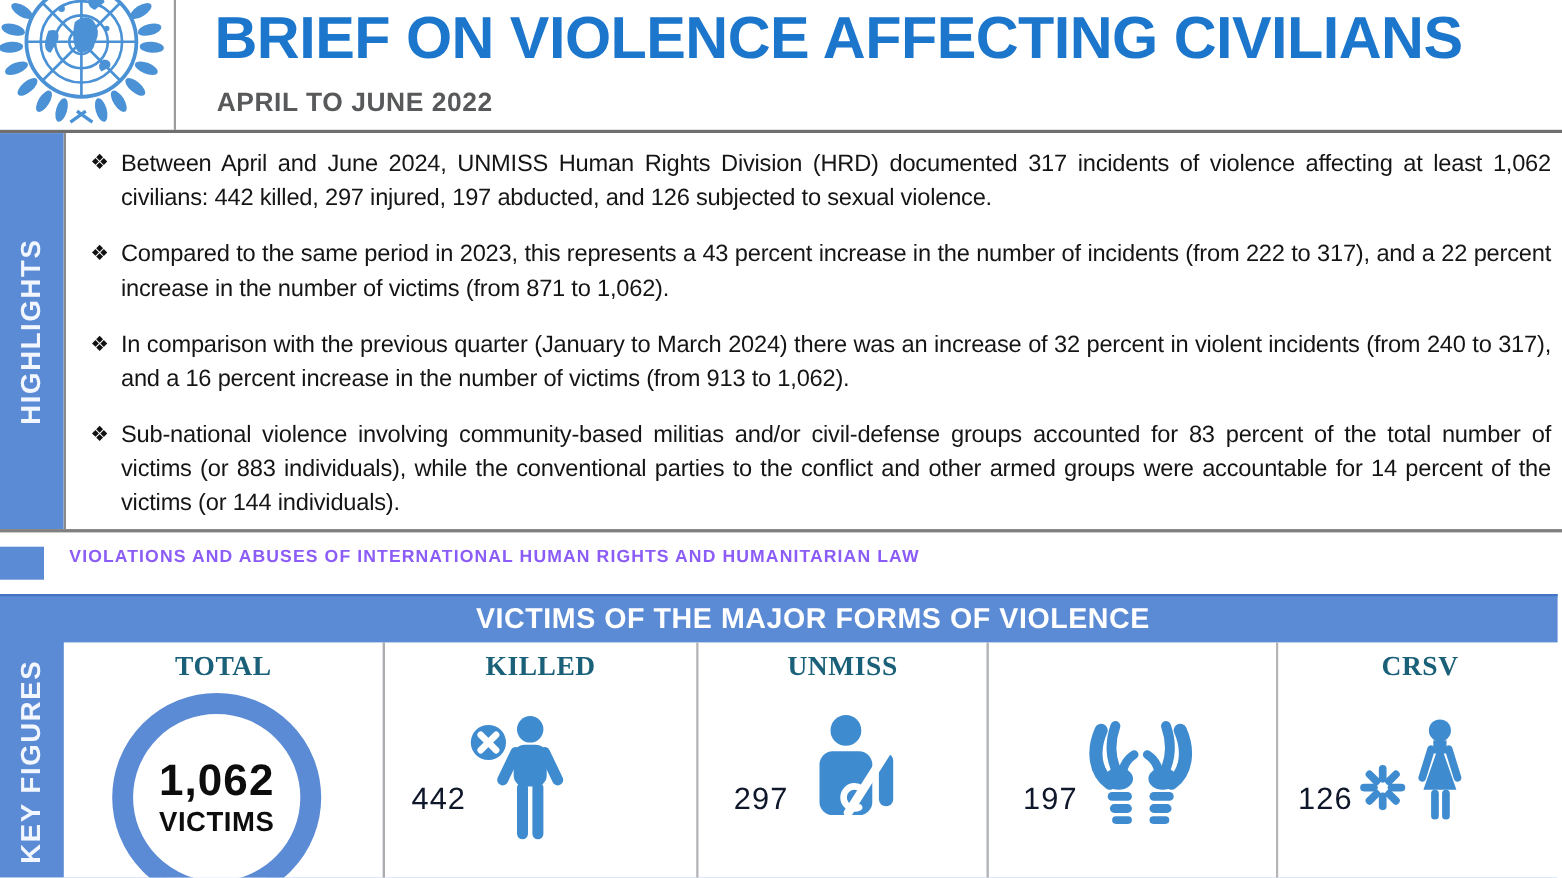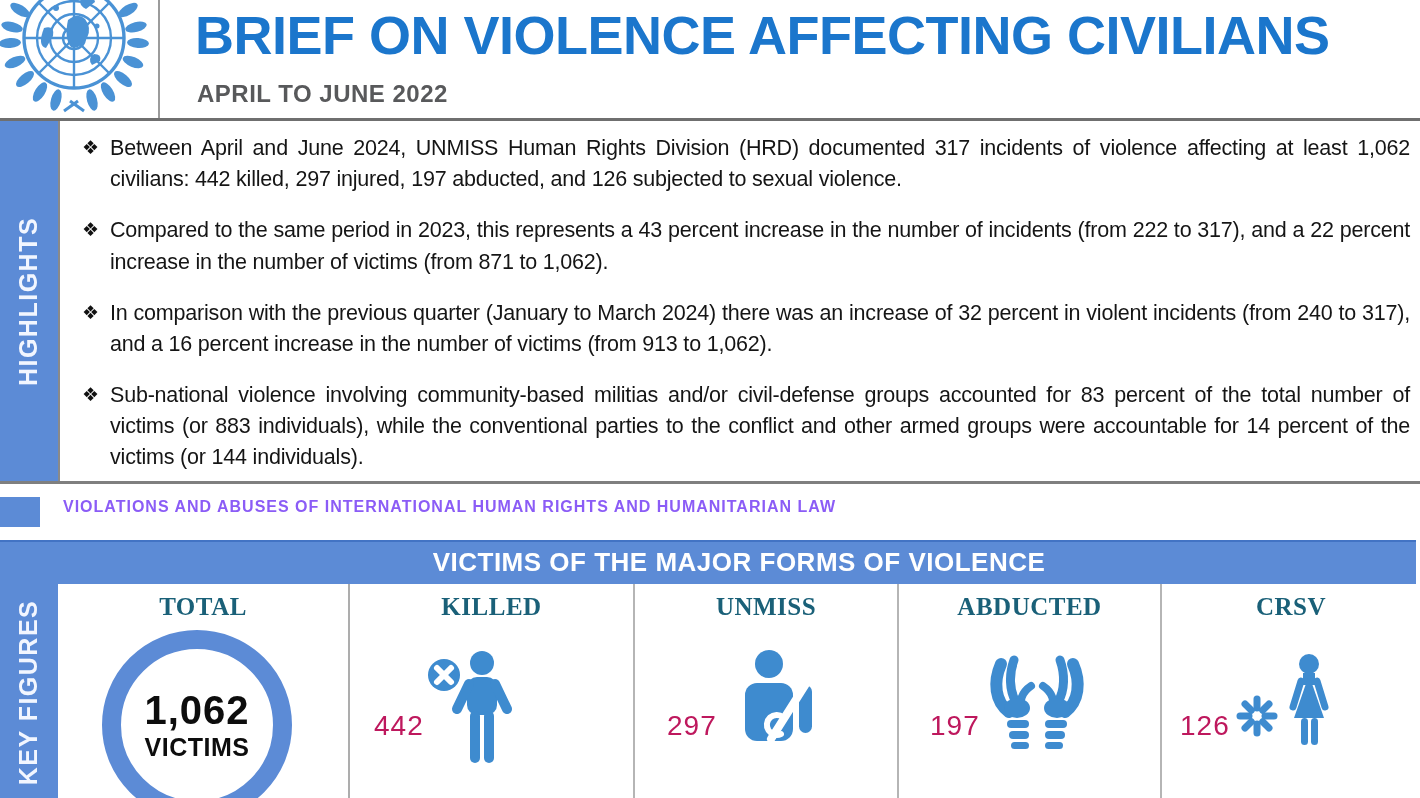--- a/index.html
+++ b/index.html
@@ -45,21 +45,21 @@
   .kf-label span{transform:rotate(-90deg);white-space:nowrap;color:#f2f6ff;font-weight:bold;
                  font-size:25px;letter-spacing:1.5px;}
   .kf-col{position:absolute;top:42px;height:216px;background:#ffffff;box-sizing:border-box;}
   .kf-col.c1{left:58px;width:290px;}
   .kf-col.c2{left:348px;width:285px;border-left:2px solid #adadad;}
   .kf-col.c3{left:633px;width:264px;border-left:2px solid #b5b5b5;}
   .kf-col.c4{left:897px;width:263px;border-left:2px solid #b5b5b5;}
   .kf-col.c5{left:1160px;width:260px;border-left:2px solid #b5b5b5;}
   .kf-head{padding-top:9px;text-align:center;font-family:Liberation Serif, serif;
            font-weight:bold;font-size:25px;color:#1a6078;letter-spacing:0.5px;}
-  .fig-num{position:absolute;top:126px;font-size:28px;color:#be185d;letter-spacing:1px;}
+  .fig-num{position:absolute;top:126px;font-size:28px;color:#0f172a;letter-spacing:1px;}
   .c2 .fig-num{left:24px;} .c3 .fig-num{left:32px;} .c4 .fig-num{left:31px;} .c5 .fig-num{left:18px;}
   .fig-icon{position:absolute;}
   .icon-killed{left:70px;top:63px;width:110px;height:150px;}
   .icon-injured{left:82px;top:63px;width:110px;height:130px;}
   .icon-abducted{left:78px;top:68px;width:120px;height:110px;}
   .icon-crsv{left:65px;top:66px;width:120px;height:110px;}
 
   .total-ring{position:absolute;left:44px;top:46px;width:152px;height:152px;border:19px solid #5c8bd6;
               border-radius:50%;background:#fff;display:flex;flex-direction:column;
               align-items:center;justify-content:center;}
@@ -200,21 +200,20 @@
             <rect x="28" y="36" width="48" height="58" rx="12"></rect>
             <rect x="82" y="38" width="13" height="48" rx="6.5"></rect>
           </g>
           <line x1="92" y1="32" x2="54" y2="92" stroke="#ffffff" stroke-width="8" stroke-linecap="round"></line>
           <path d="M66 70 a10 10 0 1 0 -2 17" fill="none" stroke="#ffffff" stroke-width="6" stroke-linecap="round"></path>
         </svg>
       </div>
     </div>
 
     <div class="kf-col c4">
-      <div class="kf-head">ABDUCTED</div>
       <div class="fig-num">197</div>
       <div class="fig-icon icon-abducted">
         <svg viewBox="0 0 120 110" width="120" height="110">
           <g>
             <g stroke="#3e8bcf" fill="none" stroke-linecap="round">
               <path d="M24 12 C16 30 18 50 32 60" stroke-width="12"></path>
               <path d="M37 8 C32 22 32 38 39 50" stroke-width="9"></path>
               <path d="M54 34 C45 40 41 50 46 58" stroke-width="8"></path>
             </g>
             <g fill="#3e8bcf">

